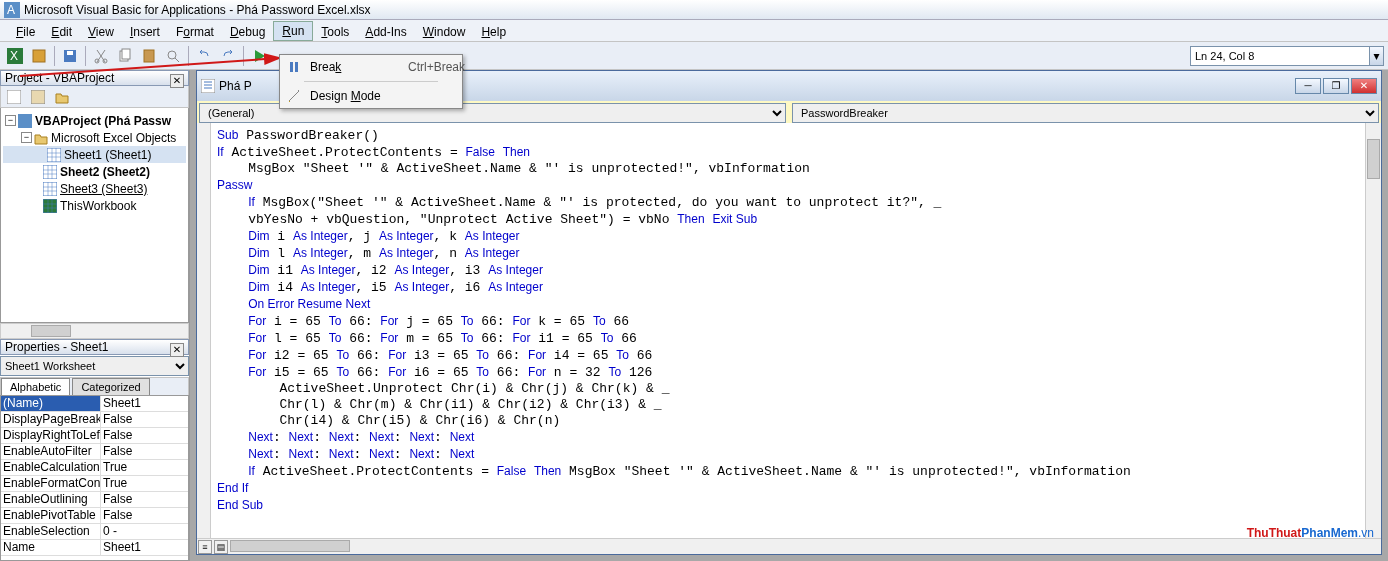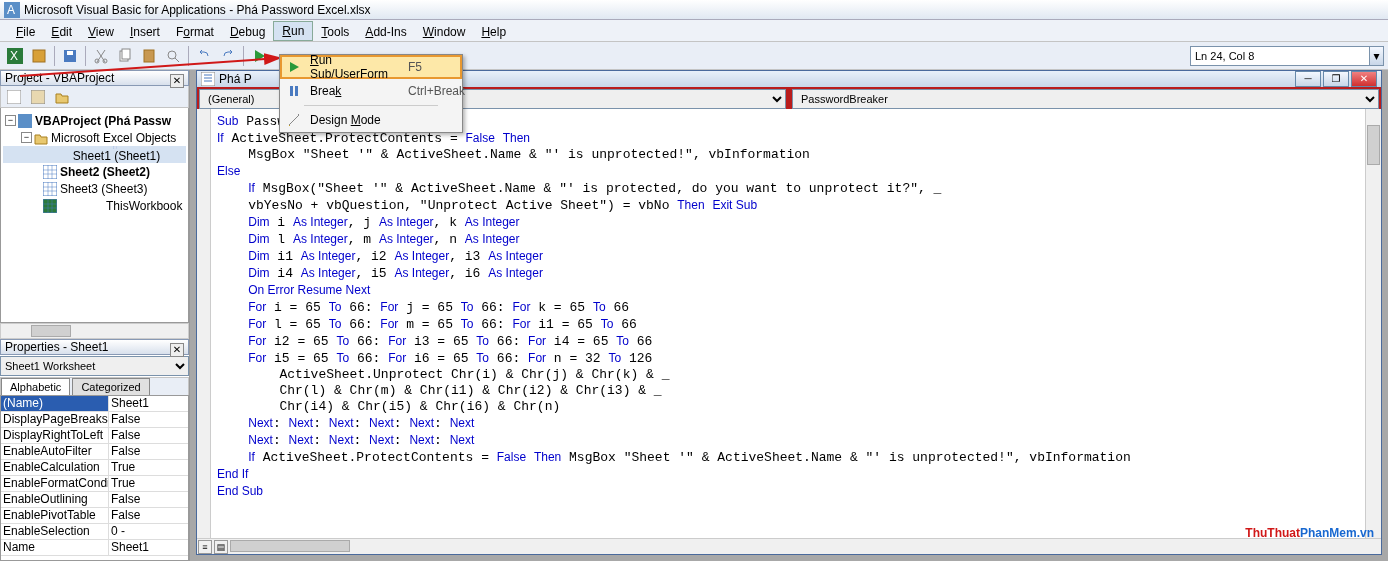--- a/index.html
+++ b/index.html
@@ -27,30 +27,30 @@
 .ticon{width:14px;height:14px;margin-right:3px}
 .scroll-h{height:16px;background:#f0f0f0;border:1px solid #ccc;display:flex;align-items:center}
 .scroll-h .thumb{width:40px;height:12px;background:#d0d0d0;border:1px solid #aaa;margin-left:30px}
 .props{display:flex;flex-direction:column;flex:1}
 .props select{width:100%;height:20px;border:1px solid #7a92ab;font-size:11px;margin:1px 0}
 .tabs{display:flex;background:#e9eef6;border:1px solid #c4c4c4;border-bottom:none}
 .tab{padding:2px 8px;border:1px solid #888;border-bottom:none;background:#fff;margin-right:2px;font-size:11px;cursor:pointer}
 .tab.inactive{background:#e0e0e0}
 .prop-grid{flex:1;background:#fff;border:1px solid #999;overflow:hidden}
 .prow{display:flex;height:16px;border-bottom:1px solid #ddd;font-size:11px}
-.prow>div:first-child{width:108px;padding-left:2px;border-right:1px solid #ddd;overflow:hidden}
+.prow>div:first-child{width:100px;padding-left:2px;border-right:1px solid #ddd;overflow:hidden}
 .prow>div:last-child{flex:1;padding-left:2px;overflow:hidden}
 .prow.sel>div:first-child{background:#2a5db0;color:#fff}
 .right{flex:1;background:#a8a8a8;position:relative;padding:6px}
 .codewin{position:absolute;left:6px;top:0;right:6px;bottom:6px;background:#f0f0f0;border:1px solid #4a6a9c;display:flex;flex-direction:column}
-.codewin-title{height:16px;background:linear-gradient(#e8f0fa,#c8d6e8);display:flex;align-items:center;padding:0 4px;font-size:11px}
+.codewin-title{height:30px;background:linear-gradient(#e8f0fa,#c8d6e8);display:flex;align-items:center;padding:0 4px;font-size:11px}
 .winbtns{margin-left:auto;display:flex;gap:2px}
 .wbtn{width:26px;height:16px;border:1px solid #6688aa;background:linear-gradient(#f4f8ff,#c8d6e8);font-size:10px;text-align:center;line-height:14px;cursor:pointer}
 .wbtn.close{background:linear-gradient(#f08080,#d03030);color:#fff}
-.code-dd{height:22px;display:flex;padding:2px;gap:6px;background:#b91c1c}
+.code-dd{height:22px;display:flex;padding:2px;gap:6px;background:#fef9c3}
 .code-dd select{flex:1;height:20px;border:1px solid #7a92ab;font-size:11px;padding:0 4px}
 .code-body{flex:1;display:flex;background:#fff;overflow:hidden}
 .gutter{width:14px;background:#f0f0f0;border-right:1px solid #ccc}
 .code{flex:1;padding:4px 6px;font-family:Consolas,"Courier New",monospace;font-size:13px;line-height:16px;white-space:pre;overflow:hidden}
 .kw{color:#0000cc}
 .code-scroll-v{width:16px;background:#f0f0f0;border-left:1px solid #ccc}
 .csv-thumb{height:40px;background:#d0d0d0;border:1px solid #aaa;margin:16px 1px}
 .code-foot{height:16px;background:#f0f0f0;border-top:1px solid #ccc;display:flex}
 .code-foot .tbt{width:14px;height:14px;border:1px solid #999;margin:1px;font-size:9px;text-align:center;line-height:12px}
 .dropdown{position:absolute;left:279px;top:54px;width:184px;background:#f4f4f4;border:1px solid #888;box-shadow:2px 2px 4px rgba(0,0,0,.3);z-index:10}
@@ -58,21 +58,21 @@
 .dd-item.hl{background:#fde8a8;border:2px solid #e89830;padding:0 2px;height:24px}
 .dd-icon{width:20px;display:flex;justify-content:center}
 .dd-label{flex:1;padding-left:6px}
 .dd-label u{text-decoration:underline}
 .dd-sc{width:50px;text-align:left;color:#555}
 .dd-sep{height:1px;background:#ccc;margin:2px 24px}
 .arrow{position:absolute;z-index:5;pointer-events:none}
 .watermark{position:absolute;right:14px;bottom:18px;font-size:24px;font-weight:bold;z-index:20}
 .wm1{color:#d01818}
 .wm2{color:#1868d0}
-.wm3{color:#1868d0;font-weight:bold}
+.wm3{color:#1868d0;font-weight:normal}
 </style>
 </head>
 <body>
 
 <div class="titlebar">
   <svg class="icon" viewBox="0 0 16 16">
       <rect width="16" height="16" fill="#5b8fc7"></rect>
       <text x="3" y="12" font-size="10" fill="#fff">A</text>
     </svg>
   <span>Microsoft Visual Basic for Applications - Phá Password Excel.xlsx</span>
@@ -153,29 +153,20 @@
         <path d="M4 2l10 6-10 6z" fill="#2a9a3a"></path>
       </svg>
     </div>
   <div class="status-pos">
     <input readonly="" value="Ln 24, Col 8" style="">
     <div class="dropbtn">▾</div>
   </div>
 </div>
 
 <div class="dropdown">
-  <div class="dd-item hl">
-    <span class="dd-icon">
-        <svg width="12" height="12">
-          <path d="M2 1l9 5-9 5z" fill="#2a9a3a"></path>
-        </svg>
-      </span>
-    <span class="dd-label"><u>R</u>un Sub/UserForm</span>
-    <span class="dd-sc">F5</span>
-  </div>
   <div class="dd-item">
     <span class="dd-icon">
         <svg width="12" height="12">
           <rect x="2" y="1" width="3" height="10" fill="#4a7ac0"></rect>
           <rect x="7" y="1" width="3" height="10" fill="#4a7ac0"></rect>
         </svg>
       </span>
     <span class="dd-label">Brea<u>k</u></span>
     <span class="dd-sc">Ctrl+Break</span>
   </div>
@@ -234,42 +225,42 @@
         <b>VBAProject (Phá Passw</b>
       </div>
       <div class="tree-row" style="padding-left:18px">
         <span class="expander">−</span>
         <svg class="ticon" viewBox="0 0 14 14">
             <path d="M1 4h5l1 2h6v7H1z" fill="#e8c870" stroke="#a88020"></path>
           </svg>
         <span>Microsoft Excel Objects</span>
       </div>
       <div id="tree-items">
-          <div class="tree-row sel" style="padding-left: 44px; flex-direction: column;">
+          <div class="tree-row sel" style="padding-left: 44px;">
             <svg class="ticon" viewBox="0 0 14 14">
               <rect width="14" height="14" fill="#fff" stroke="#4a7ac0"></rect>
               <path d="M0 5h14M0 9h14M5 0v14M9 0v14" stroke="#4a7ac0" stroke-width="0.5"></path>
             </svg>
             <span>Sheet1 (Sheet1)</span>
           </div>
           <div class="tree-row" style="padding-left: 40px; font-weight: bold;">
             <svg class="ticon" viewBox="0 0 14 14">
               <rect width="14" height="14" fill="#fff" stroke="#4a7ac0"></rect>
               <path d="M0 5h14M0 9h14M5 0v14M9 0v14" stroke="#4a7ac0" stroke-width="0.5"></path>
             </svg>
             <span>Sheet2 (Sheet2)</span>
           </div>
-          <div class="tree-row" style="padding-left: 40px;">
+          <div class="tree-row" style="padding-left: 40px; text-decoration: underline;">
             <svg class="ticon" viewBox="0 0 14 14">
               <rect width="14" height="14" fill="#fff" stroke="#4a7ac0"></rect>
               <path d="M0 5h14M0 9h14M5 0v14M9 0v14" stroke="#4a7ac0" stroke-width="0.5"></path>
             </svg>
             <span>Sheet3 (Sheet3)</span>
           </div>
-          <div class="tree-row" style="padding-left: 40px; gap: 46px;">
+          <div class="tree-row" style="padding-left: 40px;">
             <svg class="ticon" viewBox="0 0 14 14">
               <rect width="14" height="14" fill="#2a7a3a" stroke="#4a7ac0"></rect>
               <path d="M0 5h14M0 9h14M5 0v14M9 0v14" stroke="#4a7ac0" stroke-width="0.5"></path>
             </svg>
             <span>ThisWorkbook</span>
           </div>
         </div>
     </div>
     <div class="scroll-h">
         <div class="thumb"></div>
@@ -346,21 +337,21 @@
       </div>
       <div class="code-dd">
         <select><option>(General)</option></select>
         <select><option>PasswordBreaker</option></select>
       </div>
       <div class="code-body">
         <div class="gutter"></div>
         <div class="code" id="code"><span class="kw">Sub</span> PasswordBreaker()
 <span class="kw">If</span> ActiveSheet.ProtectContents = <span class="kw">False</span> <span class="kw">Then</span>
     MsgBox "Sheet '" &amp; ActiveSheet.Name &amp; "' is unprotected!", vbInformation
-<span class="kw">Else</span>
+<span class="kw">Passw</span>
     <span class="kw">If</span> MsgBox("Sheet '" &amp; ActiveSheet.Name &amp; "' is protected, do you want to unprotect it?", _
     vbYesNo + vbQuestion, "Unprotect Active Sheet") = vbNo <span class="kw">Then</span> <span class="kw">Exit Sub</span>
     <span class="kw">Dim</span> i <span class="kw">As Integer</span>, j <span class="kw">As Integer</span>, k <span class="kw">As Integer</span>
     <span class="kw">Dim</span> l <span class="kw">As Integer</span>, m <span class="kw">As Integer</span>, n <span class="kw">As Integer</span>
     <span class="kw">Dim</span> i1 <span class="kw">As Integer</span>, i2 <span class="kw">As Integer</span>, i3 <span class="kw">As Integer</span>
     <span class="kw">Dim</span> i4 <span class="kw">As Integer</span>, i5 <span class="kw">As Integer</span>, i6 <span class="kw">As Integer</span>
     <span class="kw">On Error Resume Next</span>
     <span class="kw">For</span> i = 65 <span class="kw">To</span> 66: <span class="kw">For</span> j = 65 <span class="kw">To</span> 66: <span class="kw">For</span> k = 65 <span class="kw">To</span> 66
     <span class="kw">For</span> l = 65 <span class="kw">To</span> 66: <span class="kw">For</span> m = 65 <span class="kw">To</span> 66: <span class="kw">For</span> i1 = 65 <span class="kw">To</span> 66
     <span class="kw">For</span> i2 = 65 <span class="kw">To</span> 66: <span class="kw">For</span> i3 = 65 <span class="kw">To</span> 66: <span class="kw">For</span> i4 = 65 <span class="kw">To</span> 66

